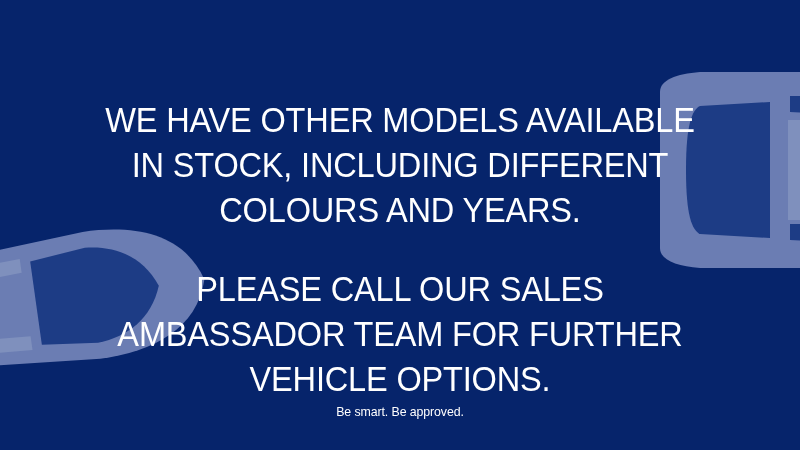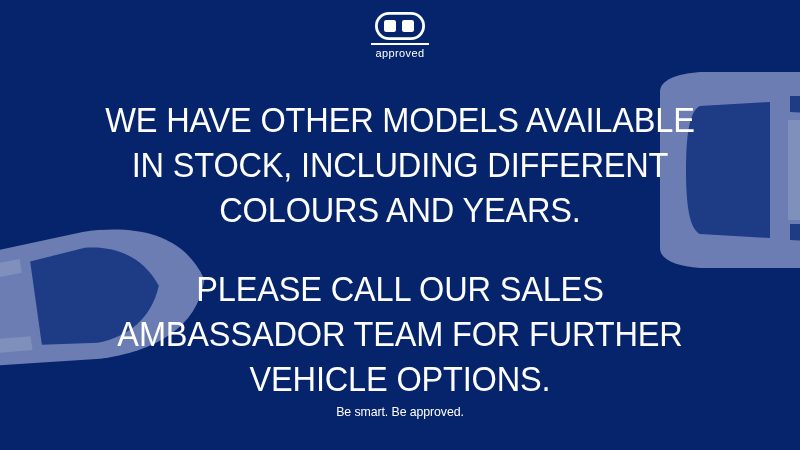--- a/index.html
+++ b/index.html
@@ -148,32 +148,20 @@
                C 152 332, 126 346, 96 348
                L 40 342
                L 40 258
                Z" fill="#1d3c85"></path>
 
       <path d="M-120 262 L 30 254 L 30 268 L -120 276 Z" fill="#7f90bd"></path>
       <path d="M-120 324 L 30 332 L 30 346 L -120 338 Z" fill="#7f90bd"></path>
     </g>
   </svg>
 
-  <div class="logo-block">
-    <svg class="logo-mark" width="50" height="28" viewBox="0 0 50 28">
-
-      <rect x="1.4" y="1.4" width="47.2" height="25.2" rx="12.6" ry="12.6" fill="none" stroke="#ffffff" stroke-width="2.8"></rect>
-
-      <rect x="9" y="8" width="12" height="12" rx="2.2" ry="2.2" fill="#ffffff"></rect>
-
-      <rect x="27" y="8" width="12" height="12" rx="2.2" ry="2.2" fill="#ffffff"></rect>
-    </svg>
-    <div class="logo-rule"></div>
-    <div class="logo-word">approved</div>
-  </div>
 
   <div class="copy">
     <div class="para para-1">We have other models available in stock, including different colours and years.</div>
     <div class="para para-2">Please call our sales ambassador team for further vehicle options.</div>
   </div>
 
   <div class="tagline">Be smart. Be approved.</div>
 
 </div>
 

